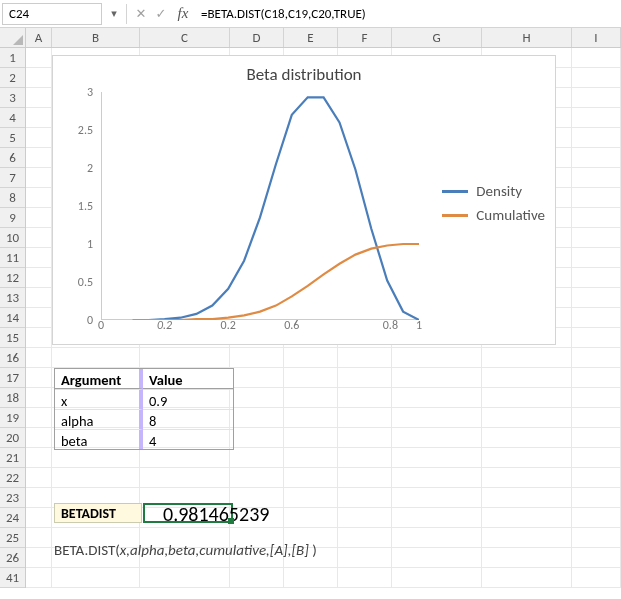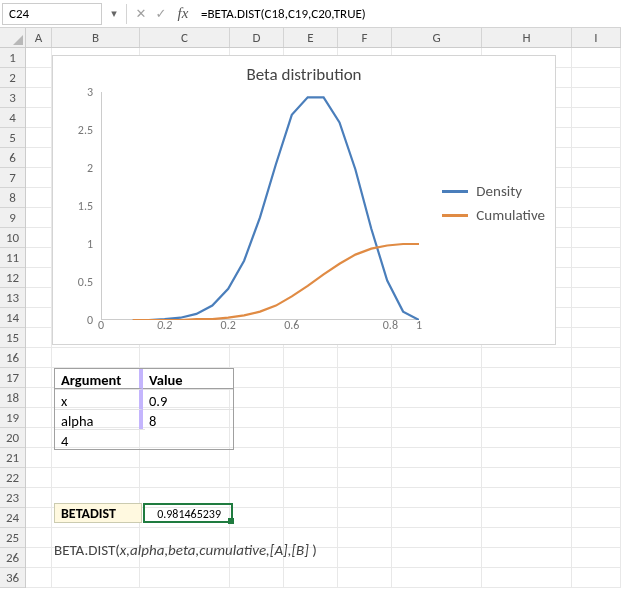--- a/index.html
+++ b/index.html
@@ -103,21 +103,21 @@
   .arg-table .rw{ display:flex;}
   .arg-table .rw .c1,.arg-table .rw .c2{ border-top:1px solid #e3e3e3;}
 
   .betadist-label {
     position:absolute; left:54px; top:475px; width:88px; height:20px;
     background:#fff9e0; border:1px solid #cbcbb0; font-weight:bold;
     padding:0 6px; line-height:20px; font-size:14px;
   }
   .betadist-val {
     position:absolute; left:143px; top:475px; width:90px; height:20px;
-    border:2px solid #1f7b3f; padding:0 10px; line-height:18px; font-size:12px;
+    border:2px solid #1f7b3f; padding:0 18px; line-height:18px; font-size:20px;
     text-align:right;
   }
   .betadist-val::after{
     content:""; position:absolute; right:-3px; bottom:-3px; width:6px;height:6px;
     background:#1f7b3f;
   }
   .syntax {
     position:absolute; left:54px; top:513px; font-size:15px; color:#444;
   }
   .syntax .it { font-style:italic; }
@@ -170,21 +170,21 @@
       <div class="row-h">17</div>
       <div class="row-h">18</div>
       <div class="row-h">19</div>
       <div class="row-h">20</div>
       <div class="row-h">21</div>
       <div class="row-h">22</div>
       <div class="row-h">23</div>
       <div class="row-h">24</div>
       <div class="row-h">25</div>
       <div class="row-h">26</div>
-      <div class="row-h">36</div>
+      <div class="row-h">41</div>
     </div>
   <div class="cells" id="cells">
       <div class="row">
         <div class="cell" style="width: 26px;"></div>
         <div class="cell" style="width: 88px;"></div>
         <div class="cell" style="width: 90px;"></div>
         <div class="cell" style="width: 54px;"></div>
         <div class="cell" style="width: 54px;"></div>
         <div class="cell" style="width: 54px;"></div>
         <div class="cell" style="width: 90px;"></div>
@@ -524,20 +524,21 @@
     </div>
     <div class="rw">
       <div class="c1">x</div>
       <div class="c2">0.9</div>
     </div>
     <div class="rw">
       <div class="c1">alpha</div>
       <div class="c2">8</div>
     </div>
     <div class="rw">
+      <div class="c1">beta</div>
       <div class="c2">4</div>
     </div>
   </div>
 
   <div class="betadist-label">BETADIST</div>
   <div class="betadist-val">0.981465239</div>
 
   <div class="syntax">
     <span>BETA.DIST(</span><span class="it">x,alpha,beta,cumulative,[A],[B]</span><span> )</span>
   </div>

